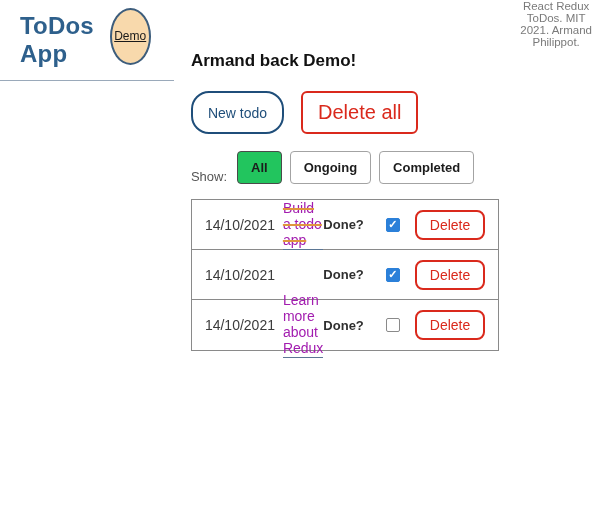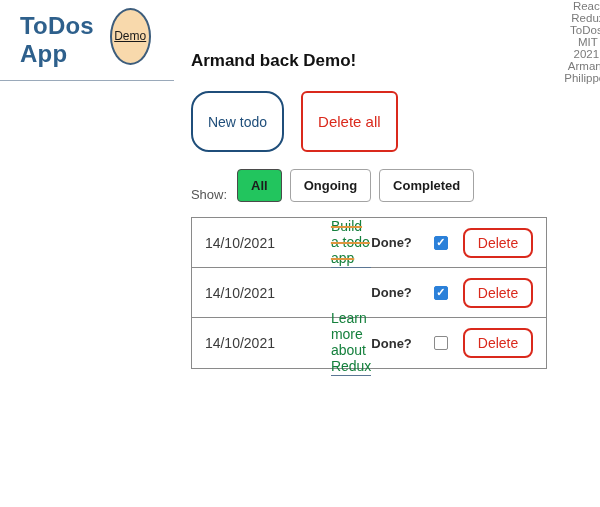--- a/index.html
+++ b/index.html
@@ -43,22 +43,22 @@
     background: #fff; cursor: pointer;
     font-family: "Liberation Sans", sans-serif;
   }
   .btn-blue {
     border: 2px solid #1f4e7a; color: #1f4e7a;
     border-radius: 18px; font-size: 14px; font-weight: 500;
     padding: 8px 15px;
   }
   .btn-red {
     border: 2px solid #da291c; color: #da291c;
-    border-radius: 6px; font-size: 15px; font-weight: 500;
-    padding: 20px 15px;
+    border-radius: 6px; font-size: 20px; font-weight: 500;
+    padding: 8px 15px;
   }
   .filter-row {
     margin-top: 17px;
     display: flex; align-items: flex-end; gap: 8px;
   }
   .filter-label { font-size: 13px; color: #555; margin-right: 2px; }
   .filter-btn {
     background: #fff; border: 1px solid #a3a3a3; border-radius: 4px;
     font-size: 13px; font-weight: bold; color: #1c1c1c;
     padding: 8px 13px; cursor: pointer;
@@ -77,26 +77,25 @@
   .todo-row {
     height: 50px;
     display: flex; align-items: center;
     padding: 0 13px;
     border-bottom: 1px solid #8a8a8a;
   }
   .todo-row:last-child { border-bottom: none; }
   .todo-date { font-size: 14px; color: #3b3b3b; width: 78px; flex: none; }
   .todo-link {
     text-decoration: none;
-    color: #15803d;
+    color: #a21caf;
     border-bottom: 1px solid #5b7694;
     font-size: 14px;
     cursor: pointer;
     padding-bottom: 1px;
-    margin-left: 48px;
   }
   .todo-row.done .todo-text {
     text-decoration: line-through;
     text-decoration-color: #e0953e;
     text-decoration-thickness: 2px;
   }
   .spacer { flex: 1; }
   .done-label { font-size: 13px; font-weight: bold; color: #2f2f2f; margin-right: 22px; }
   .checkbox {
     width: 14px; height: 14px; flex: none;

